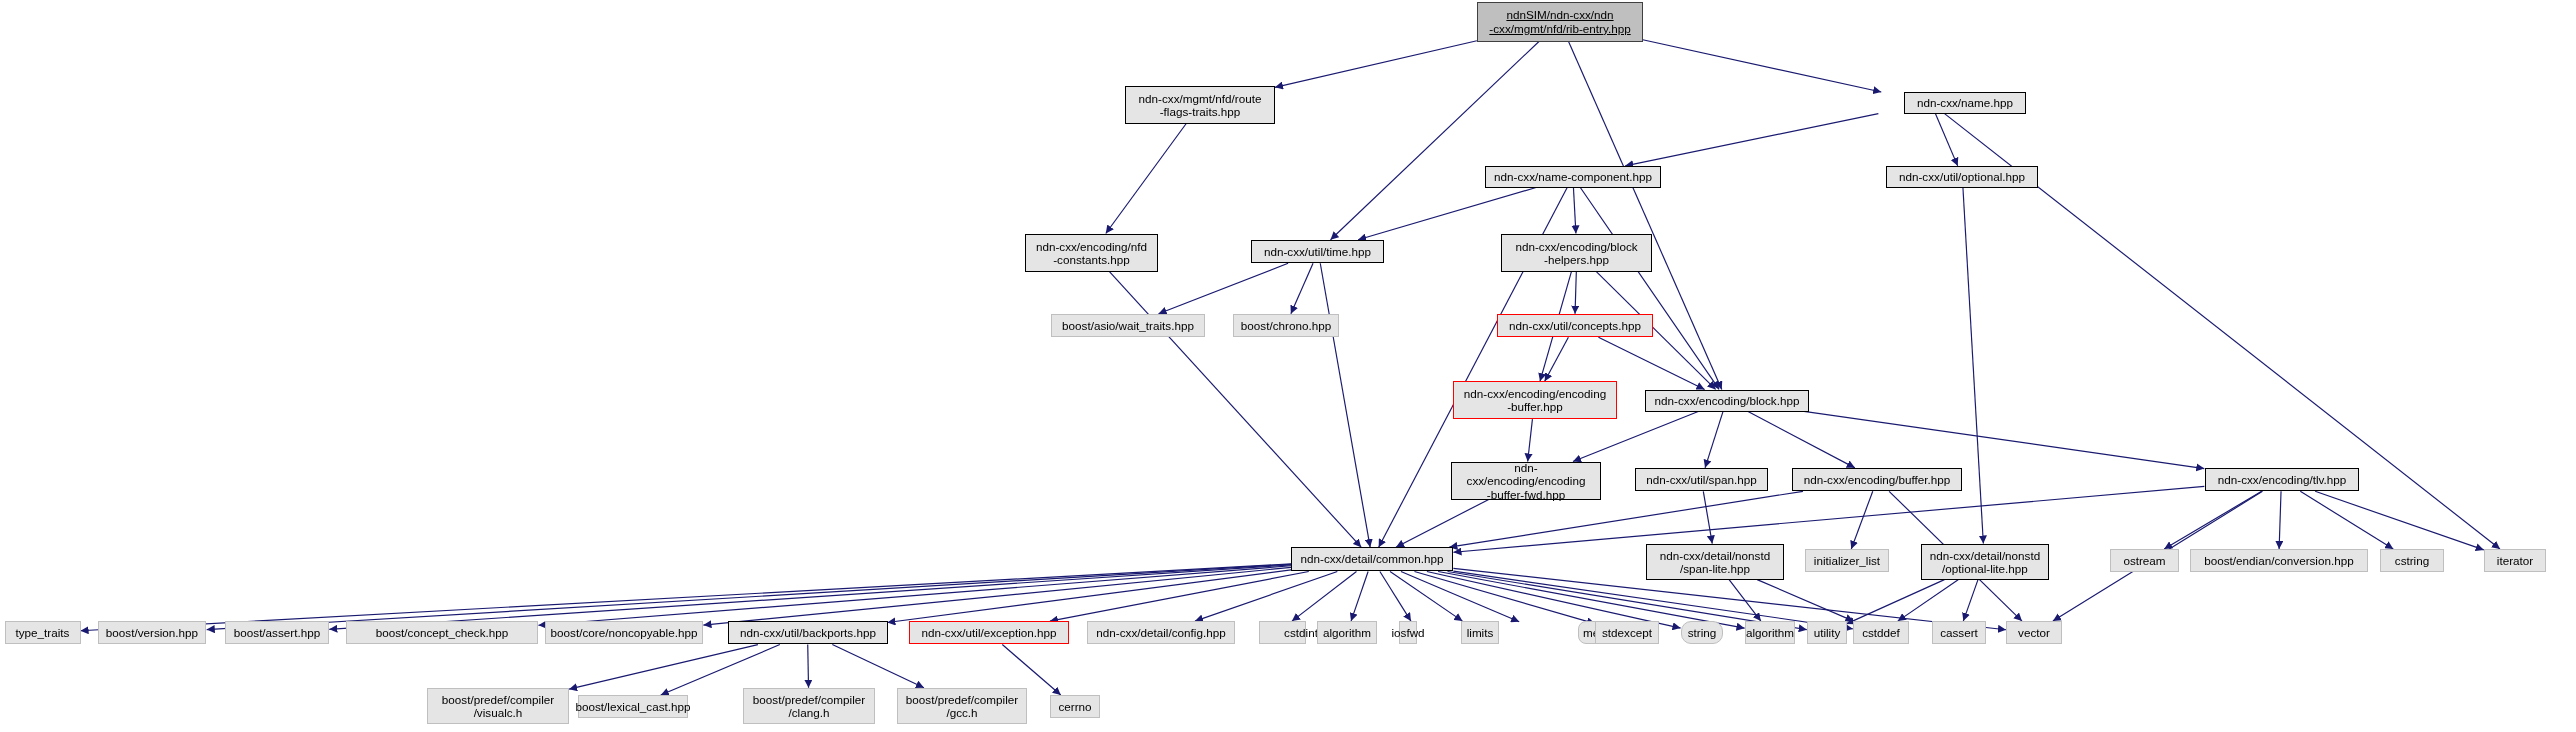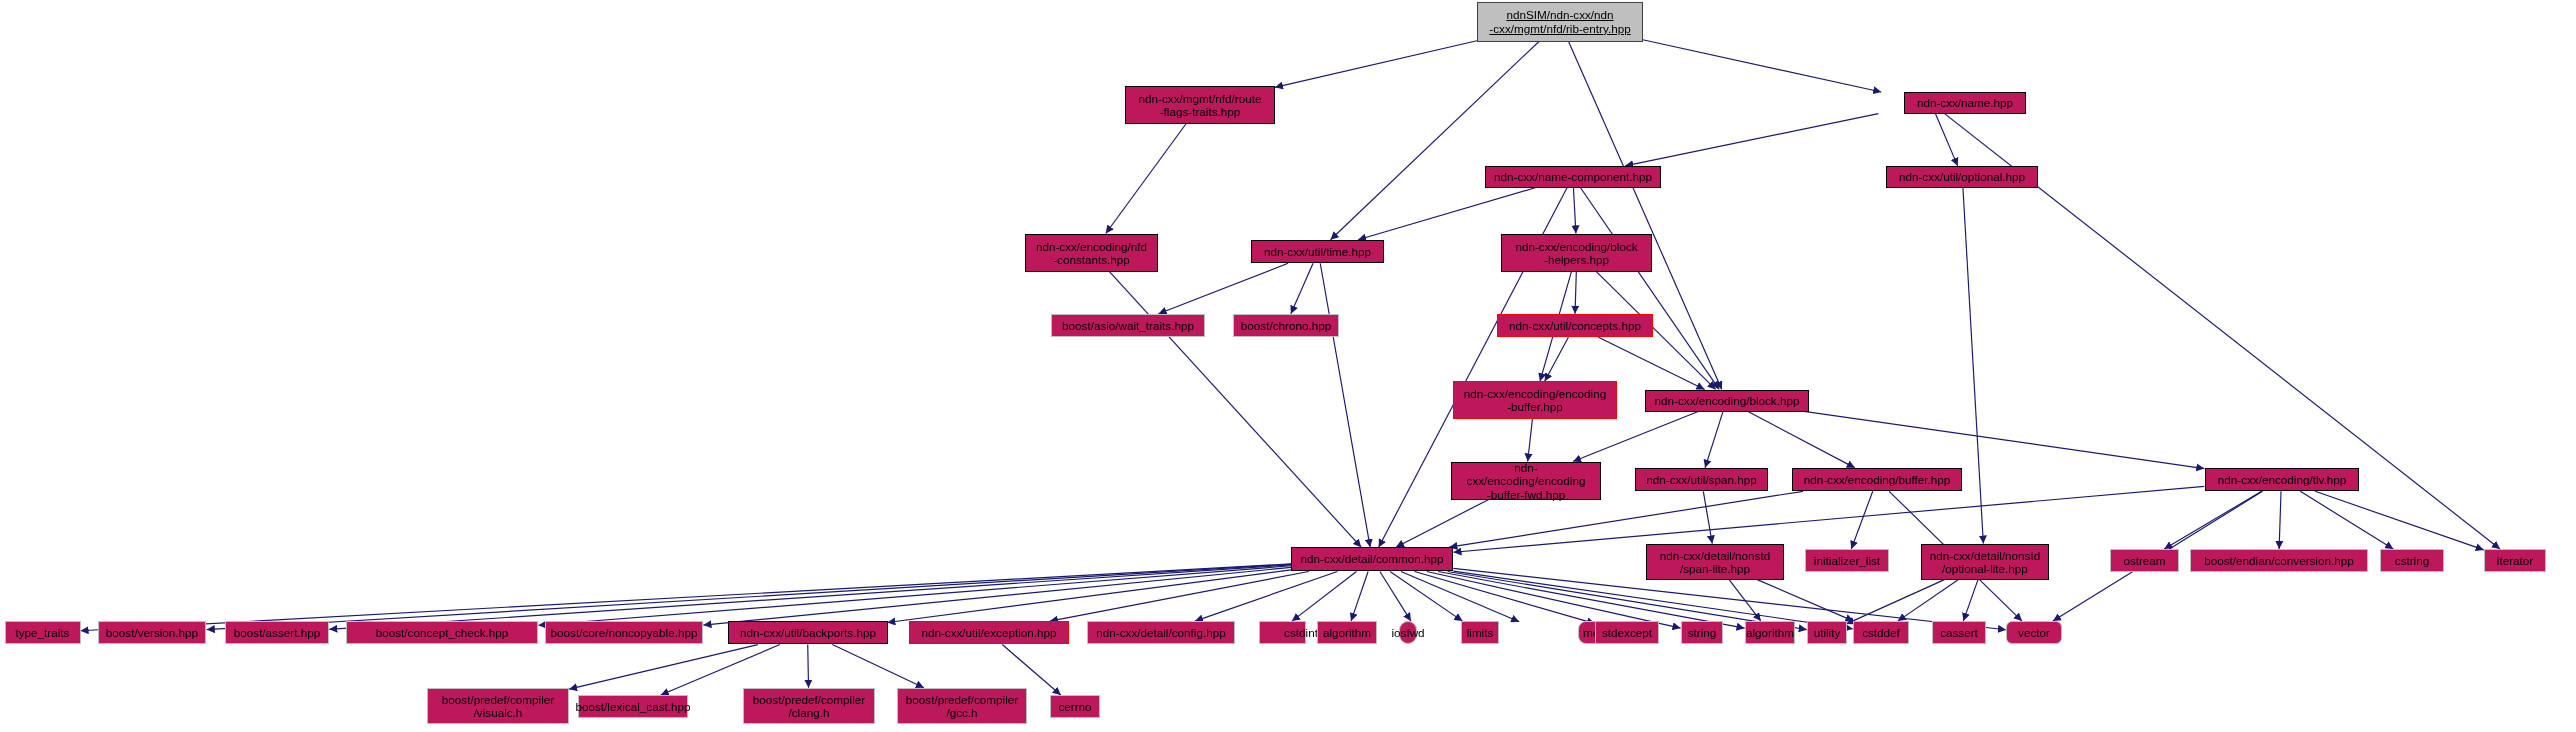--- a/index.html
+++ b/index.html
@@ -1,19 +1,19 @@
 <!DOCTYPE html>
 <html style="font-size:14.4px"><head>
   <meta charset="utf-8">
   <style>
     html, body { margin: 0; padding: 0; background: #ffffff; }
     body { width: 2576px; height: 732px; position: relative; overflow: hidden;
            font-family: "Liberation Sans", sans-serif; }
     #graph { position: absolute; left: 0; top: 0; width: 2576px; height: 732px; }
-    .node { position: absolute; box-sizing: border-box; background: #be185d;
+    .node { position: absolute; box-sizing: border-box; background: #e5e5e5;
             border: 1.8px solid #000000; display: flex; align-items: center; justify-content: center;
             text-align: center; font-size: 11.7px; line-height: 13.5px; color: #000000;
             white-space: pre-line; padding: 0 3.6px; cursor: pointer; }
     .node.ext { border: 1.8px solid #bfbfbf; }
     .node.red { border: 1.8px solid #ff0000; }
     .node.root { background: #bfbfbf; border: 1.8px solid #404040; text-decoration: underline; }
     svg { position: absolute; left: 0; top: 0; }
   </style>
 </head>
 <body>
@@ -132,30 +132,30 @@
       <div class="node ext" style="left: 4.5px; top: 621px; width: 76px; height: 23.4px;">type_traits</div>
       <div class="node ext" style="left: 98px; top: 621px; width: 108px; height: 23.4px;">boost/version.hpp</div>
       <div class="node ext" style="left: 225px; top: 621px; width: 104px; height: 23.4px;">boost/assert.hpp</div>
       <div class="node ext" style="left: 346px; top: 621px; width: 192px; height: 23.4px;">boost/concept_check.hpp</div>
       <div class="node ext" style="left: 545px; top: 621px; width: 158px; height: 23.4px;">boost/core/noncopyable.hpp</div>
       <div class="node " style="left: 728px; top: 621px; width: 160px; height: 23.4px;">ndn-cxx/util/backports.hpp</div>
       <div class="node red" style="left: 909px; top: 621px; width: 160px; height: 23.4px;">ndn-cxx/util/exception.hpp</div>
       <div class="node ext" style="left: 1087px; top: 621px; width: 148px; height: 23.4px;">ndn-cxx/detail/config.hpp</div>
       <div class="node ext" style="left: 1259px; top: 621px; width: 36px; height: 23.4px; padding-left: 41px;">cstdint</div>
       <div class="node ext" style="left: 1317px; top: 621px; width: 60px; height: 23.4px;">algorithm</div>
-      <div class="node ext" style="left: 1399px; top: 621px; width: 18px; height: 23.4px; border-radius: 11px;">iosfwd</div>
+      <div class="node ext" style="left: 1399px; top: 621px; width: 18px; height: 23.4px;">iosfwd</div>
       <div class="node ext" style="left: 1461px; top: 621px; width: 38px; height: 23.4px;">limits</div>
       <div class="node ext" style="left: 1578px; top: 621px; width: 52px; height: 23.4px; border-radius: 8px;">memory</div>
       <div class="node ext" style="left: 1595px; top: 621px; width: 64px; height: 23.4px;">stdexcept</div>
-      <div class="node ext" style="left: 1681px; top: 621px; width: 42px; height: 23.4px;">string</div>
+      <div class="node ext" style="left: 1681px; top: 621px; width: 42px; height: 23.4px; border-radius: 10px;">string</div>
       <div class="node ext" style="left: 1745px; top: 621px; width: 50px; height: 23.4px;">algorithm</div>
       <div class="node ext" style="left: 1807px; top: 621px; width: 40px; height: 23.4px;">utility</div>
       <div class="node ext" style="left: 1853px; top: 621px; width: 56px; height: 23.4px;">cstddef</div>
       <div class="node ext" style="left: 1932px; top: 621px; width: 54px; height: 23.4px;">cassert</div>
-      <div class="node ext" style="left: 2006px; top: 621px; width: 56px; height: 23.4px; border-radius: 6px;">vector</div>
+      <div class="node ext" style="left: 2006px; top: 621px; width: 56px; height: 23.4px;">vector</div>
       <div class="node ext" style="left: 427px; top: 688px; width: 142px; height: 36px;">boost/predef/compiler
 /visualc.h</div>
       <div class="node ext" style="left: 578px; top: 695px; width: 110px; height: 23.4px;">boost/lexical_cast.hpp</div>
       <div class="node ext" style="left: 743px; top: 688px; width: 132px; height: 36px;">boost/predef/compiler
 /clang.h</div>
       <div class="node ext" style="left: 897px; top: 688px; width: 130px; height: 36px;">boost/predef/compiler
 /gcc.h</div>
       <div class="node ext" style="left: 1050px; top: 695px; width: 50px; height: 23.4px;">cerrno</div>
     </div>
 </div>

